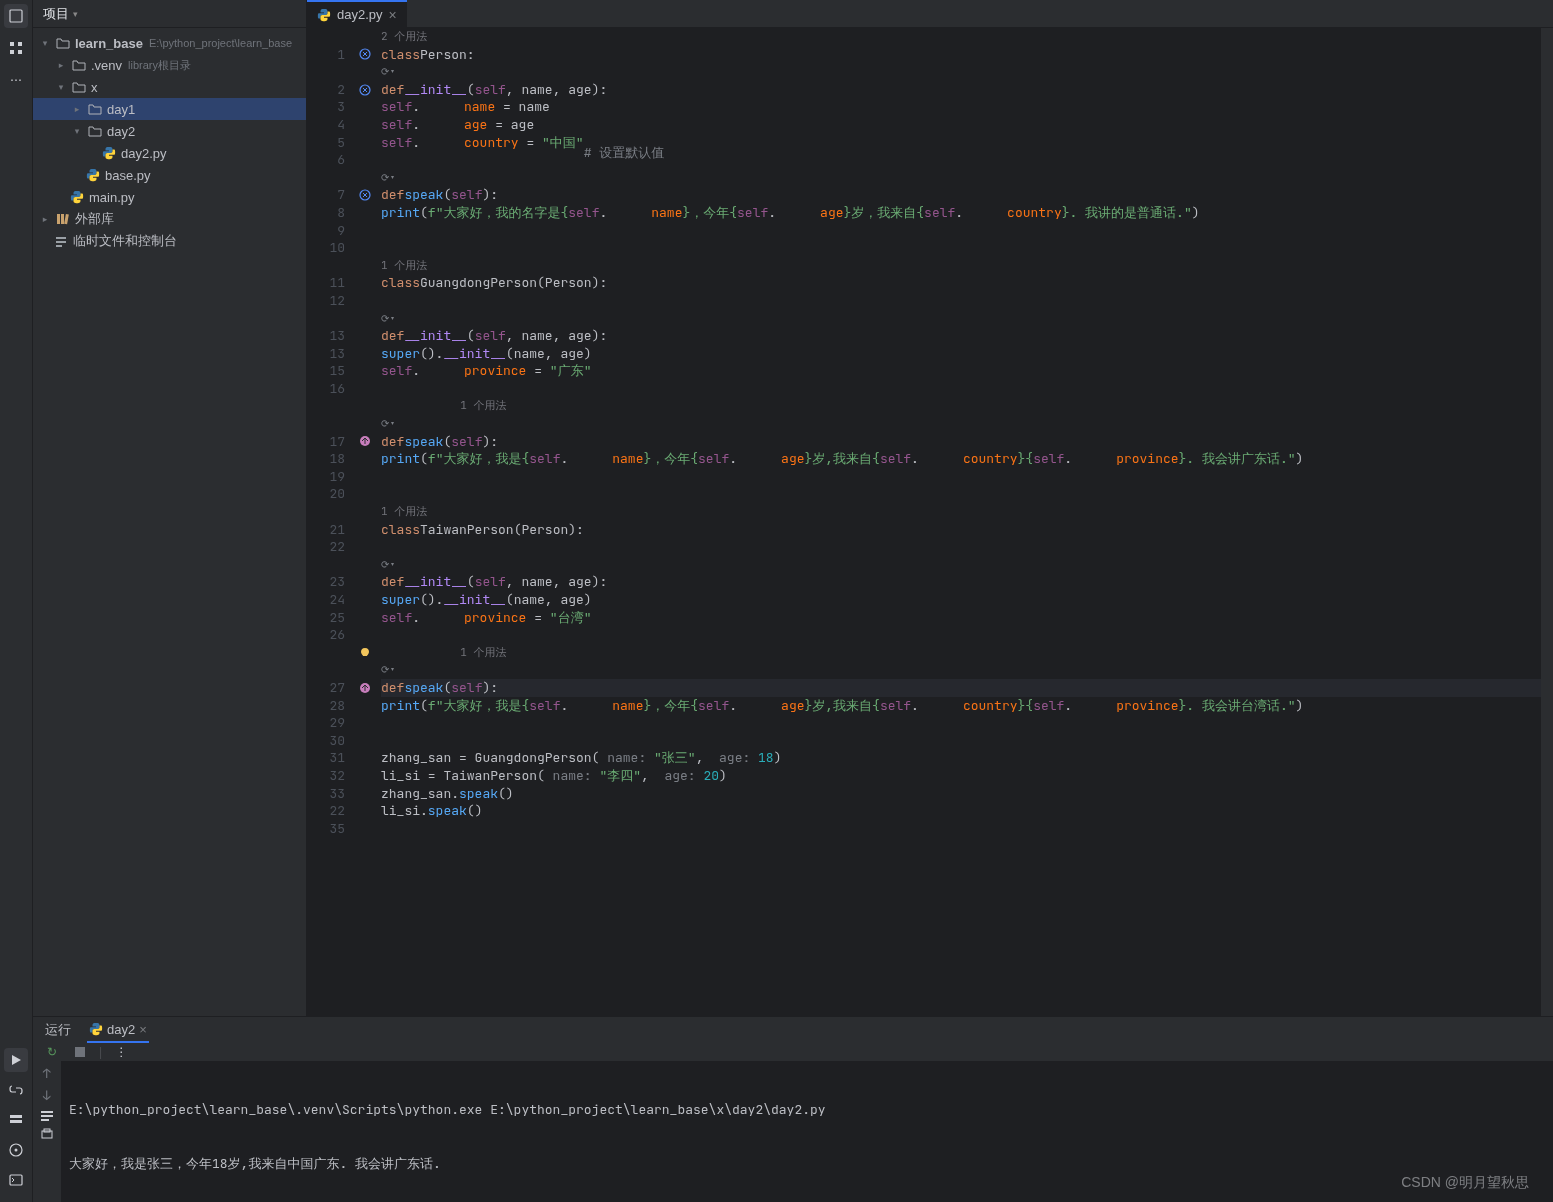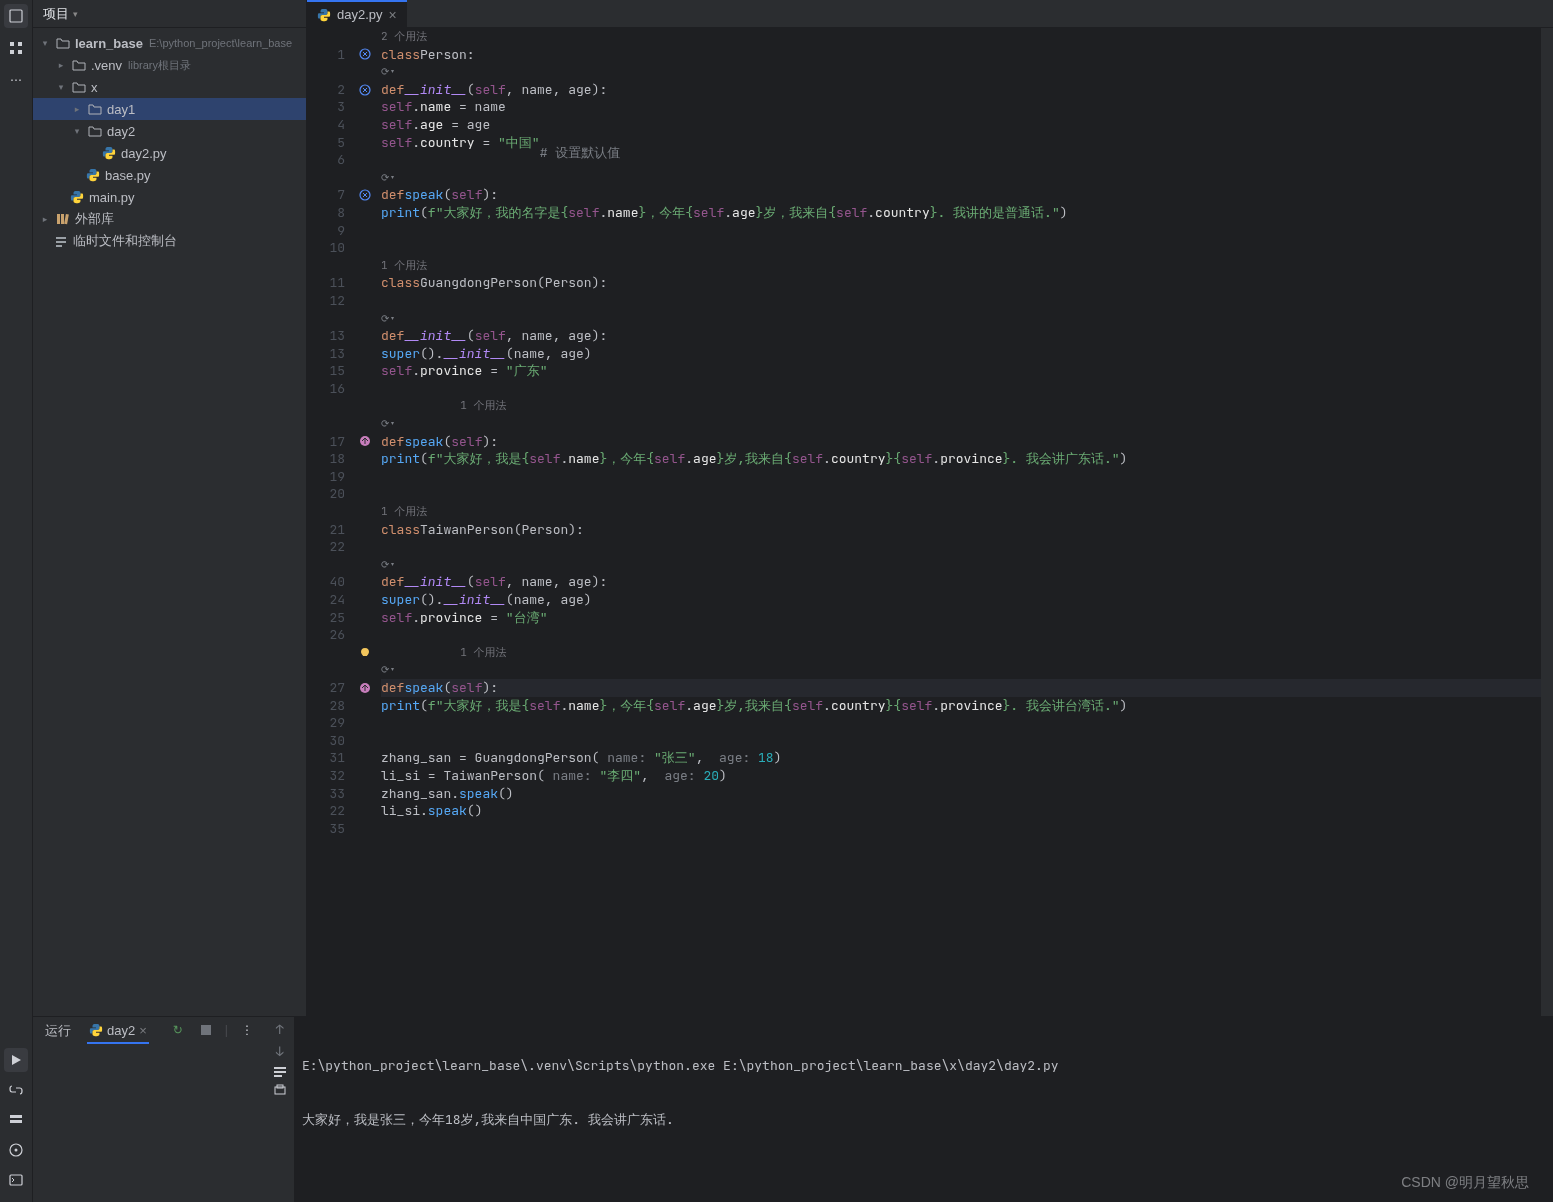--- a/index.html
+++ b/index.html
@@ -36,33 +36,33 @@
   .gutter { width: 48px; text-align: right; color: #4b5059; padding-right: 10px; user-select: none; background: #1e1f22; }
   .gutter-icons { width: 20px; background: #1e1f22; }
   .gutter-icons .gi { height: 17.6px; display: flex; align-items: center; justify-content: center; }
   .code { flex: 1; padding-left: 6px; white-space: pre; background: #1e1f22; }
   .code-row { height: 17.6px; display: flex; align-items: center; }
   .hint-row { height: 17.6px; color: #72737a; font-size: 11px; display: flex; align-items: center; }
   
   .kw { color: #cf8e6d; }
   .cls { color: #bcbec4; }
   .fn { color: #56a8f5; }
-  .dunder { color: #b189f5; font-style: italic; }
+  .dunder { color: #b189f5; }
   .self { color: #94558d; }
   .str { color: #6aab73; }
   .cmt { color: #7a7e85; margin-top: 20px; }
   .paramhint { color: #7a7e85; font-style: normal; }
   .num { color: #2aacb8; }
-  .prop { color: #e5e5e5; }
+  .prop { color: #f97316; margin-left: 44px; }
   
   .right-margin { width: 12px; background: #2b2d30; }
   
   .current-line { background: #26282e; }
   
-  .bottom-panel { border-top: 1px solid #1e1f22; background: #2b2d30; display: flex; flex-direction: row; height: 186px; }
+  .bottom-panel { border-top: 1px solid #1e1f22; background: #2b2d30; display: flex; flex-direction: column; height: 186px; }
   .bp-tabs { height: 28px; display: flex; align-items: center; padding: 0 10px; gap: 14px; }
   .bp-tab { padding: 4px 2px; color: #bcbec4; font-size: 13px; }
   .bp-tab.active { border-bottom: 2px solid #3574f0; display: flex; align-items: center; gap: 4px; }
   .bp-tab-close { color: #7a7c80; }
   .bp-toolbar { height: 26px; display: flex; align-items: center; padding: 0 10px; gap: 10px; color: #ced0d6; }
   .bp-toolbar .tb-ico { width: 18px; height: 18px; display: flex; align-items: center; justify-content: center; cursor: pointer; }
   .console { flex: 1; position: relative; background: #1e1f22; font-family: "JetBrains Mono", Consolas, monospace; font-size: 13px; line-height: 18px; display: flex; }
   .console-gutter { width: 28px; background: #2b2d30; display: flex; flex-direction: column; align-items: center; padding-top: 4px; gap: 4px; }
   .console-text { flex: 1; padding: 4px 8px; white-space: pre; color: #bcbec4; }
   
@@ -269,21 +269,21 @@
             <div style="height:17.6px"></div>
             <div style="height:17.6px"></div>
             <div style="height:17.6px">17</div>
             <div style="height:17.6px">18</div>
             <div style="height:17.6px">19</div>
             <div style="height:17.6px">20</div>
             <div style="height:17.6px"></div>
             <div style="height:17.6px">21</div>
             <div style="height:17.6px">22</div>
             <div style="height:17.6px"></div>
-            <div style="height:17.6px">40</div>
+            <div style="height:17.6px">23</div>
             <div style="height:17.6px">24</div>
             <div style="height:17.6px">25</div>
             <div style="height:17.6px">26</div>
             <div style="height:17.6px"></div>
             <div style="height:17.6px"></div>
             <div style="height:17.6px">27</div>
             <div style="height:17.6px">28</div>
             <div style="height:17.6px">29</div>
             <div style="height:17.6px">30</div>
             <div style="height:17.6px">31</div>

